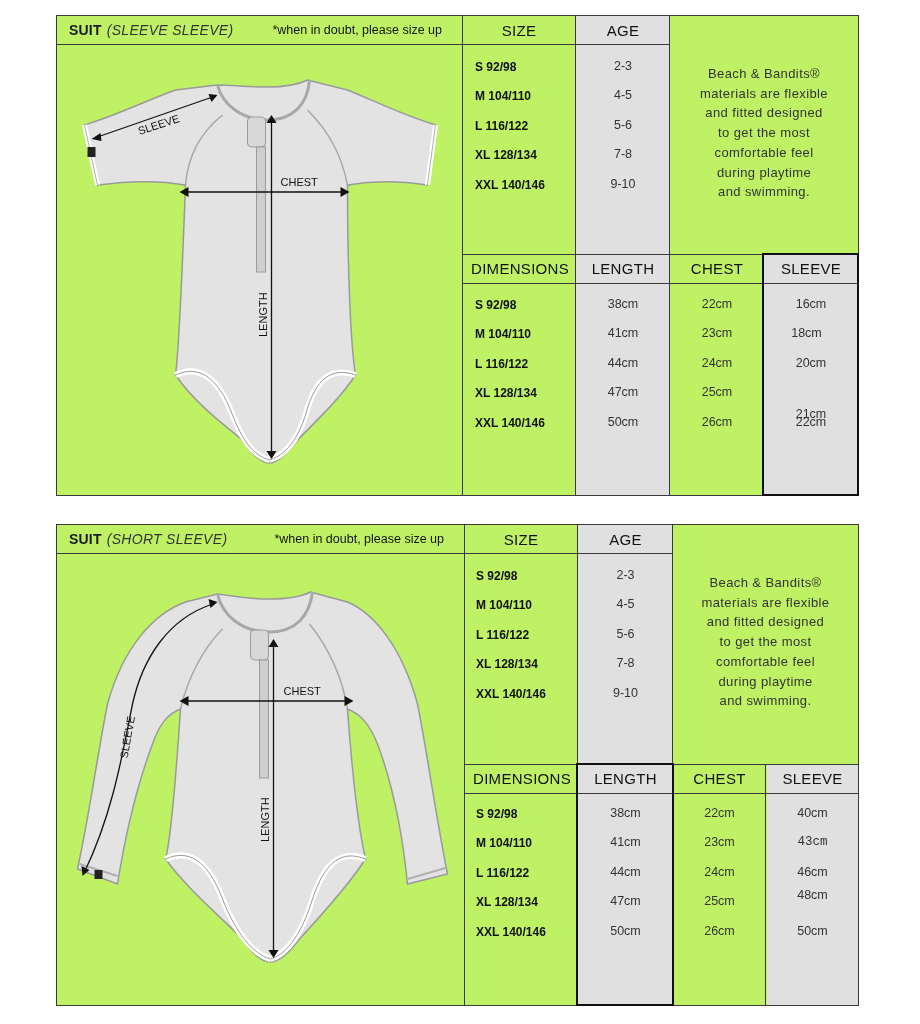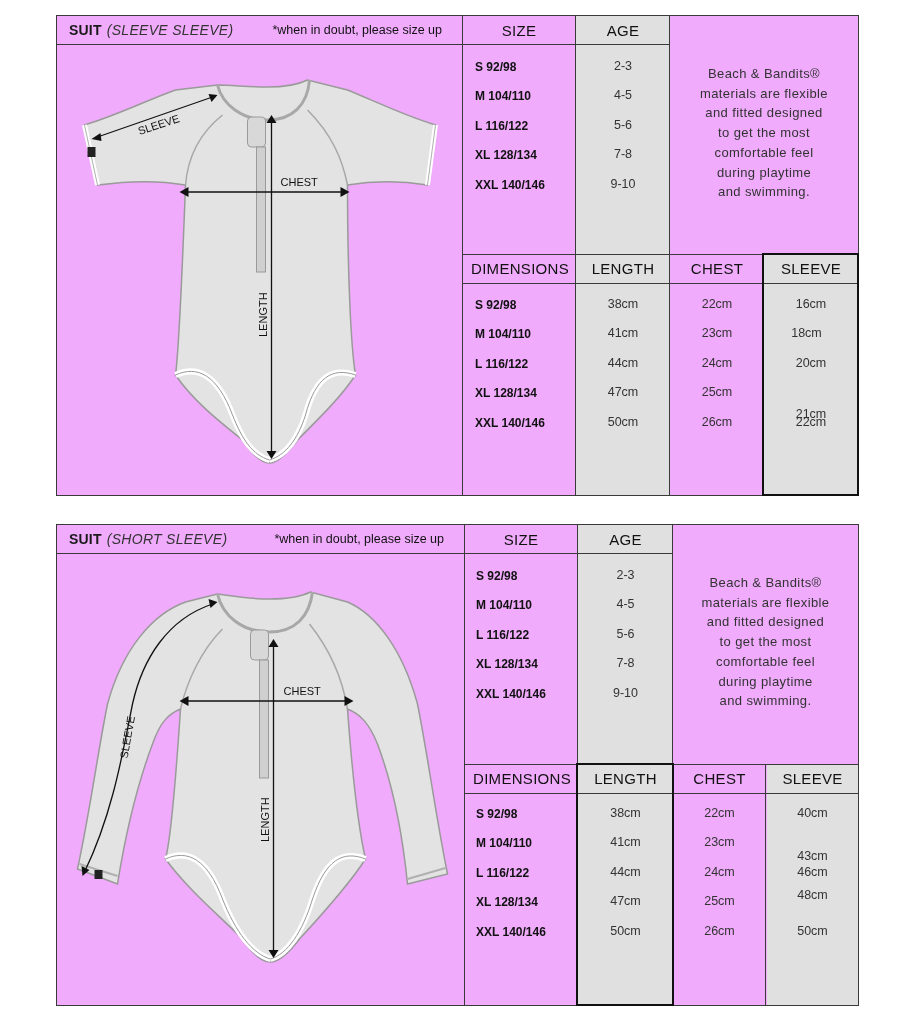--- a/index.html
+++ b/index.html
@@ -1,17 +1,17 @@
 <!DOCTYPE html>
 <html><head>
 <meta charset="utf-8">
 <style>
   html, body { margin:0; padding:0; background:#ffffff; }
   body { width:920px; height:1024px; position:relative; font-family:"Liberation Sans", sans-serif; color:#1a1a1a; overflow:hidden; }
-  .block { position:absolute; border:1.5px solid #3a3a3a; box-sizing:border-box; background:#f0abfc; }
+  .block { position:absolute; border:1.5px solid #3a3a3a; box-sizing:border-box; background:#bef264; }
   .left-panel { position:absolute; left:0; top:0; bottom:0; border-right:1.5px solid #3a3a3a; box-sizing:border-box; }
   .left-head { position:absolute; left:0; right:0; top:0; height:29px; border-bottom:1.5px solid #3a3a3a; box-sizing:border-box; display:flex; align-items:center; padding-left:12px; font-size:14px; }
   .left-head .title-main { font-weight:bold; letter-spacing:0.2px; }
   .left-head .title-sub { font-style:italic; margin-left:5px; color:#333; letter-spacing:0.3px; }
   .left-head .note { position:absolute; right:20px; font-size:12.5px; color:#111; }
   .illus { position:absolute; left:0; right:0; top:29px; bottom:0; }
   .illus svg { width:100%; height:100%; display:block; }
 
   .col { position:absolute; box-sizing:border-box; }
   .shaded { background:#e0e0e0; }
@@ -250,17 +250,17 @@
   <div class="cell-val" style="left:521px; width:95px; top:369px;">47cm</div>
   <div class="cell-val" style="left:521px; width:95px; top:399px;">50cm</div>
 
   <div class="cell-val" style="left:616px; width:93px; top:281px;">22cm</div>
   <div class="cell-val" style="left:616px; width:93px; top:310px;">23cm</div>
   <div class="cell-val" style="left:616px; width:93px; top:340px;">24cm</div>
   <div class="cell-val" style="left:616px; width:93px; top:369px;">25cm</div>
   <div class="cell-val" style="left:616px; width:93px; top:399px;">26cm</div>
 
   <div class="cell-val" style="left:710px; width:91px; top:281px;">40cm</div>
-  <div class="cell-val" style="left:710px; width:91px; top:324px;">43cm</div>
+  <div class="cell-val" style="left:710px; width:91px; top:310px;font-family:Liberation Mono, monospace;">43cm</div>
   <div class="cell-val" style="left:710px; width:91px; top:340px;">46cm</div>
   <div class="cell-val" style="left:710px; width:91px; top:363px;">48cm</div>
   <div class="cell-val" style="left:710px; width:91px; top:399px;">50cm</div>
 </div>
 
 </body></html>

